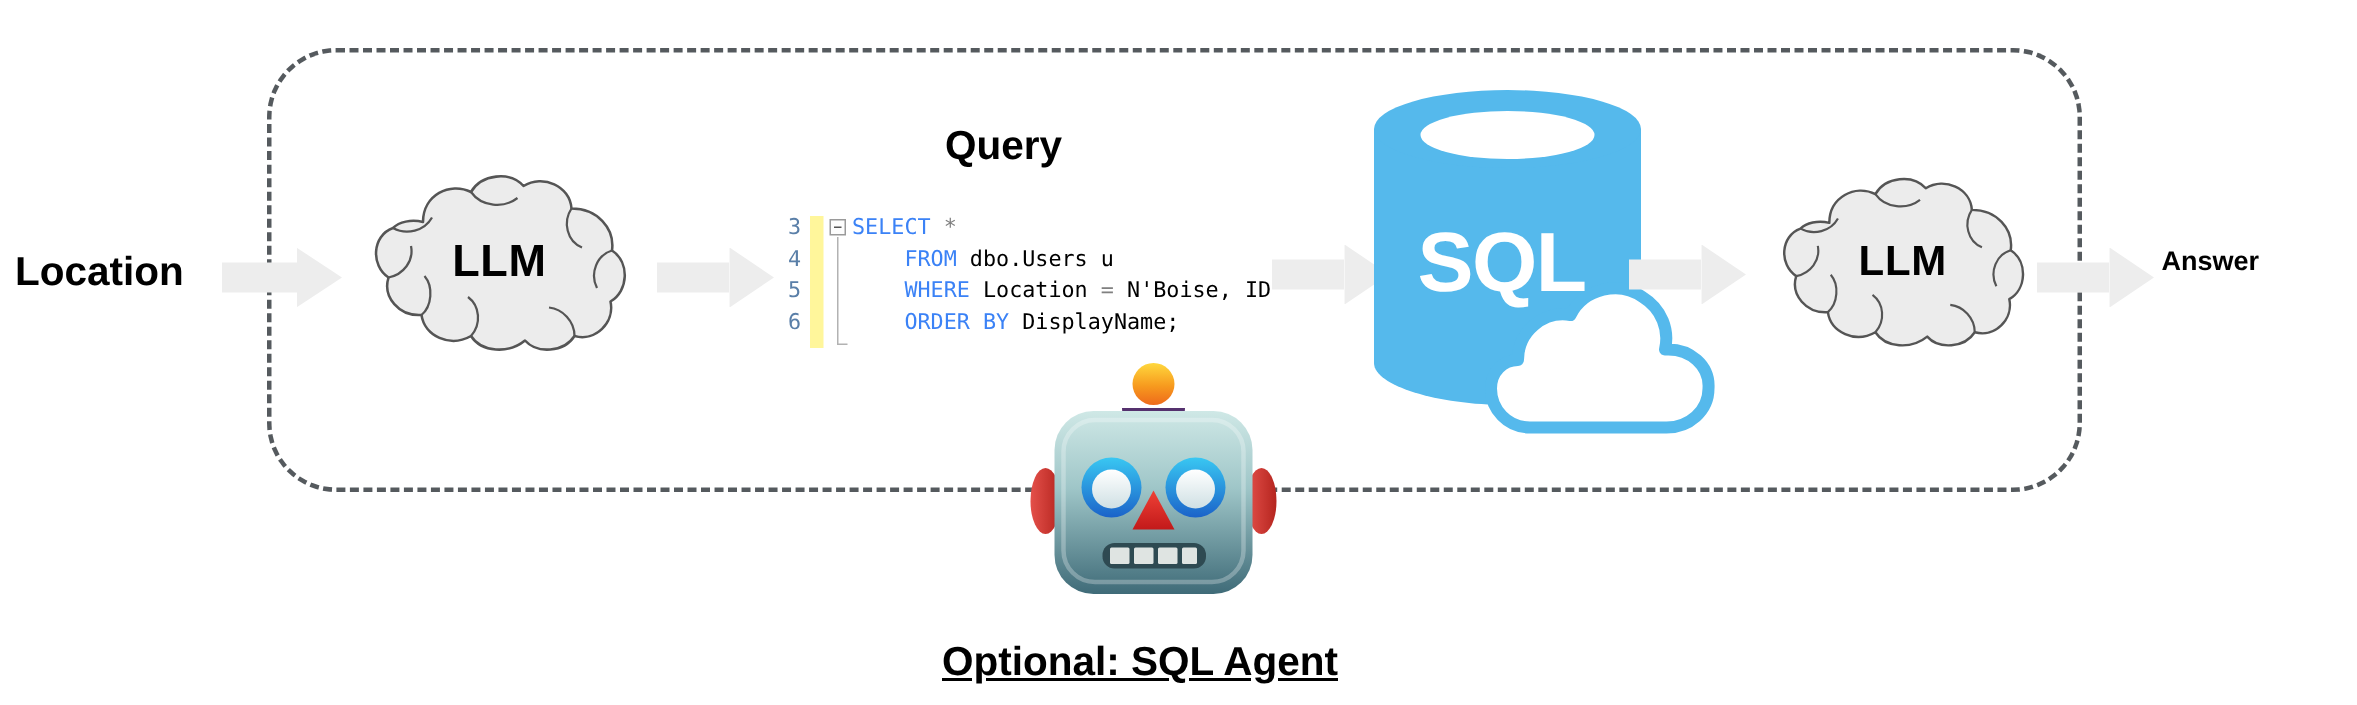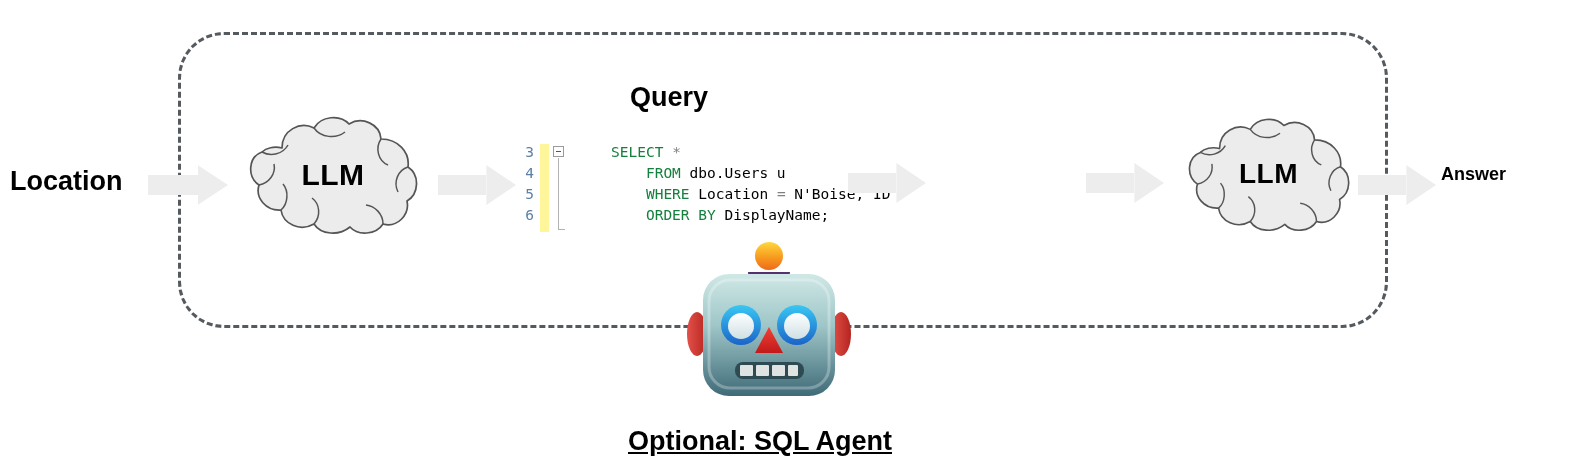--- a/index.html
+++ b/index.html
@@ -168,21 +168,21 @@
     left: 40px;
     top: 87px;
     width: 7px;
     height: 1px;
     background: #b2b2b2;
   }
   #code-block .code-line {
     position: absolute;
     left: 50px;
   }
-  .kw  { color: #15803d; margin-left: 43px; }
+  .kw  { color: #3b82f6; }
   .op  { color: #808080; }
   .str { color: #000000; }
   .idn { color: #000000; }
 
   
   #sql-icon {
     position: absolute;
     left: 908px;
     top: 60px;
     width: 240px;
@@ -258,20 +258,34 @@
     <div class="collapse-line"></div>
     <div class="collapse-foot"></div>
     <div id="code-lines"><div class="code-line" style="top: 0px;"><span class="kw">SELECT</span><span class="idn"> </span><span class="op">*</span></div><div class="code-line" style="top: 21px;"><span class="idn">    </span><span class="kw">FROM</span><span class="idn"> dbo.Users u</span></div><div class="code-line" style="top: 42px;"><span class="idn">    </span><span class="kw">WHERE</span><span class="idn"> Location </span><span class="op">=</span><span class="idn"> </span><span class="str">N'Boise, ID'</span></div><div class="code-line" style="top: 63px;"><span class="idn">    </span><span class="kw">ORDER BY</span><span class="idn"> DisplayName;</span></div></div>
   <div class="gutter-num" style="top: 0px;">3</div><div class="gutter-num" style="top: 21px;">4</div><div class="gutter-num" style="top: 42px;">5</div><div class="gutter-num" style="top: 63px;">6</div></div>
 
   <div class="arrow" style="left:848px; top:163px; width:78px; height:40px;">
     <div class="shaft"></div>
       <div class="head"></div>
   </div>
 
+  <div id="sql-icon">
+    <svg viewBox="0 0 240 235" width="240" height="235">
+
+      <path d="M8,26 L8,182 C8,197 50,210 97,210 C144,210 186,197 186,182 L186,26 Z" fill="#55b9ec"></path>
+      <ellipse cx="97" cy="26" rx="89" ry="26" fill="#55b9ec"></ellipse>
+      <ellipse cx="97" cy="30" rx="58" ry="16" fill="#ffffff"></ellipse>
+
+      <path d="M104,180 C104,161 121,147 139,150 C148,132 172,127 187,138
+               C200,146 205,160 202,173 C219,172 232,184 231,199
+               C231,214 218,225 203,225 L112,225
+               C97,225 86,213 86,199 C86,188 94,180 104,180 Z" fill="#ffffff" stroke="#55b9ec" stroke-width="8" stroke-linejoin="round"></path>
+    </svg>
+    <div class="sql-text">SQL</div>
+  </div>
 
   <div class="arrow" style="left:1086px; top:163px; width:78px; height:40px;">
     <div class="shaft"></div>
       <div class="head"></div>
   </div>
 
   <div class="cloud-wrap" id="cloud-2">
     <svg viewBox="0 0 190 125" width="185" height="120">
       <path d="M44,36 C44,18 62,9 76,16 C83,4 102,2 111,12
                C124,4 142,12 143,27 C160,27 172,40 170,55

